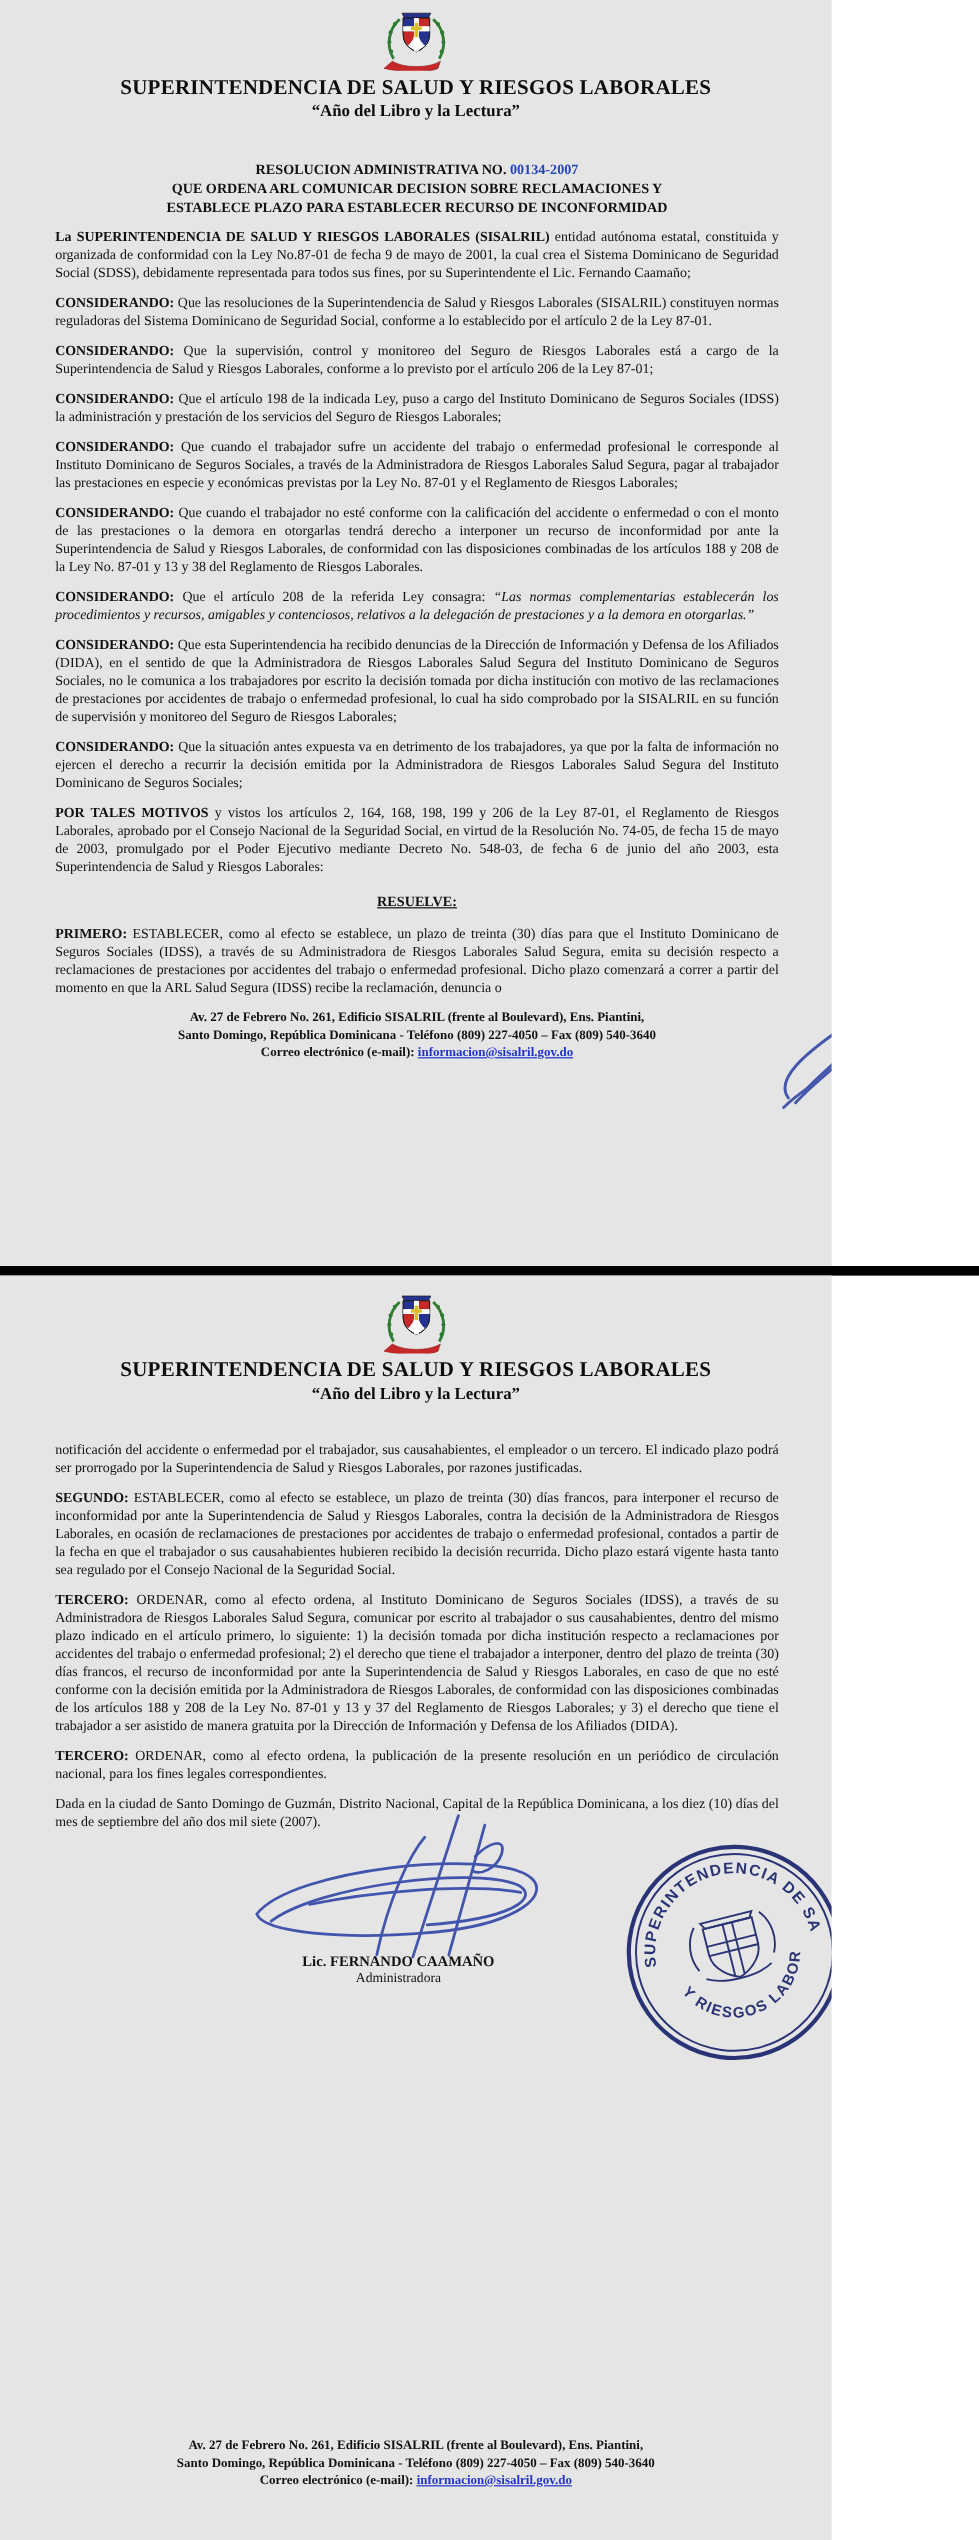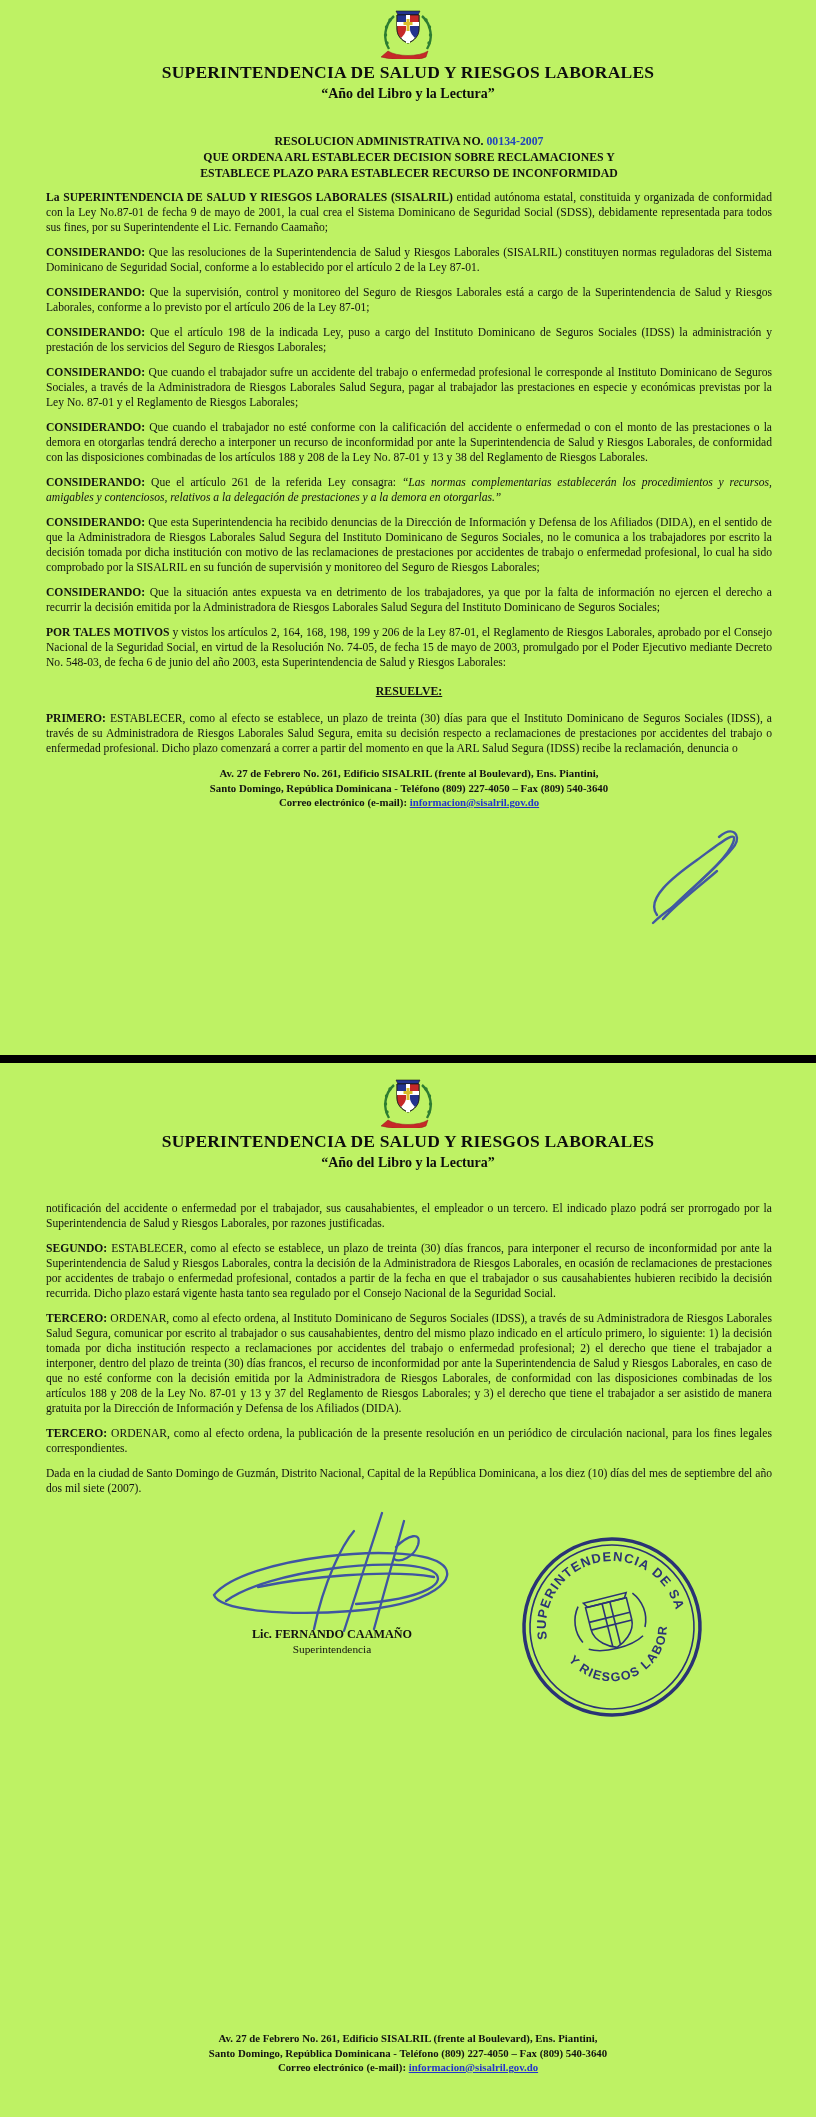--- a/index.html
+++ b/index.html
@@ -1,17 +1,17 @@
 <!DOCTYPE html>
 <html><head>
 <meta charset="utf-8">
 <style>
   html,body { margin:0; padding:0; background:#ffffff; }
   body { width:816px; font-family:"Liberation Serif","DejaVu Serif",serif; color:#111; }
-  .page { position:relative; width:816px; background:#bef264; overflow:hidden; }
+  .page { position:relative; width:693px; background:#e5e5e5; overflow:hidden; }
   .page-1 { height:1055px; }
   .page-2 { height:1054px; }
   .page-divider { width:816px; height:8px; background:#000; }
   .content { margin:0 44px 0 46px; }
   .doc-header { text-align:center; padding-top:7px; }
   .coat { display:block; margin:0 auto; }
   .org-title { font-size:17.5px; font-weight:bold; letter-spacing:.2px; margin-top:3px; color:#0d0d0d; }
   .org-motto { font-size:14px; font-weight:bold; margin-top:3px; color:#0d0d0d; }
   .res-heading { text-align:center; font-weight:bold; font-size:11.8px; line-height:16px; margin-top:31px; }
   .res-num { color:#2244bb; }
@@ -62,31 +62,31 @@
       <path d="M27.5,12 h3 v3 h3 v3 h-3 v6 h-3 v-6 h-3 v-3 h3 z" fill="#d4b106" opacity="0.85"></path>
       <path d="M9,44 C18,50 40,50 49,44 l-2,6 c-9,4 -27,4 -45,0 z" fill="#c62828" stroke="#8e1b1b" stroke-width="0.5"></path>
     </svg>
     <div class="org-title">SUPERINTENDENCIA DE SALUD Y RIESGOS LABORALES</div>
     <div class="org-motto">“Año del Libro y la Lectura”</div>
   </div>
 
   <div class="content">
     <div class="res-heading">
       <div><span>RESOLUCION ADMINISTRATIVA NO. </span><span class="res-num">00134-2007</span></div>
-      <div>QUE ORDENA ARL ESTABLECER DECISION SOBRE RECLAMACIONES Y</div>
+      <div>QUE ORDENA ARL COMUNICAR DECISION SOBRE RECLAMACIONES Y</div>
       <div>ESTABLECE PLAZO PARA ESTABLECER RECURSO DE INCONFORMIDAD</div>
     </div>
 
     <p class="para first-para"><span class="lead">La SUPERINTENDENCIA DE SALUD Y RIESGOS LABORALES (SISALRIL)</span><span> entidad autónoma estatal, constituida y organizada de conformidad con la Ley No.87-01 de fecha 9 de mayo de 2001, la cual crea el Sistema Dominicano de Seguridad Social (SDSS), debidamente representada para todos sus fines, por su Superintendente el Lic. Fernando Caamaño;</span></p>
     <p class="para"><span class="lead">CONSIDERANDO:</span><span> Que las resoluciones de la Superintendencia de Salud y Riesgos Laborales (SISALRIL) constituyen normas reguladoras del Sistema Dominicano de Seguridad Social, conforme a lo establecido por el artículo 2 de la Ley 87-01.</span></p>
     <p class="para"><span class="lead">CONSIDERANDO:</span><span> Que la supervisión, control y monitoreo del Seguro de Riesgos Laborales está a cargo de la Superintendencia de Salud y Riesgos Laborales, conforme a lo previsto por el artículo 206 de la Ley 87-01;</span></p>
     <p class="para"><span class="lead">CONSIDERANDO:</span><span> Que el artículo 198 de la indicada Ley, puso a cargo del  Instituto Dominicano  de  Seguros Sociales  (IDSS) la administración y prestación de los servicios del Seguro de Riesgos Laborales;</span></p>
     <p class="para"><span class="lead">CONSIDERANDO:</span><span> Que cuando el trabajador sufre un accidente del trabajo o enfermedad profesional le corresponde al Instituto Dominicano de Seguros Sociales, a través de la Administradora de Riesgos Laborales Salud Segura, pagar al trabajador las prestaciones en especie y económicas previstas por la Ley No. 87-01 y el Reglamento de Riesgos Laborales;</span></p>
     <p class="para"><span class="lead">CONSIDERANDO:</span><span> Que cuando el trabajador no esté conforme con la calificación del accidente o enfermedad o con el monto de las prestaciones o la demora en otorgarlas tendrá derecho a interponer un recurso de inconformidad por ante la Superintendencia de Salud y Riesgos Laborales, de conformidad con  las disposiciones combinadas de los artículos 188 y 208 de la Ley No. 87-01 y 13 y 38 del Reglamento de Riesgos Laborales.</span></p>
-    <p class="para"><span class="lead">CONSIDERANDO:</span><span> Que el artículo 261 de la referida Ley consagra: </span><span class="quote">“Las normas complementarias establecerán los procedimientos y recursos, amigables y contenciosos, relativos a la delegación de prestaciones y a la demora en otorgarlas.”</span></p>
+    <p class="para"><span class="lead">CONSIDERANDO:</span><span> Que el artículo 208 de la referida Ley consagra: </span><span class="quote">“Las normas complementarias establecerán los procedimientos y recursos, amigables y contenciosos, relativos a la delegación de prestaciones y a la demora en otorgarlas.”</span></p>
     <p class="para"><span class="lead">CONSIDERANDO:</span><span> Que esta Superintendencia ha recibido denuncias de la Dirección de Información y Defensa  de los Afiliados (DIDA), en el sentido de que la Administradora de Riesgos Laborales Salud Segura del Instituto Dominicano de Seguros Sociales, no le comunica a los trabajadores por escrito la decisión tomada por dicha institución con motivo de las reclamaciones de prestaciones por accidentes de trabajo o enfermedad profesional, lo cual ha sido comprobado por la SISALRIL en su función de supervisión y monitoreo del Seguro de Riesgos Laborales;</span></p>
     <p class="para"><span class="lead">CONSIDERANDO:</span><span> Que la situación antes expuesta va en detrimento de los trabajadores, ya que por la falta de información no ejercen el derecho a recurrir la decisión emitida por la Administradora de Riesgos Laborales Salud Segura del Instituto Dominicano de Seguros Sociales;</span></p>
     <p class="para"><span class="lead">POR TALES MOTIVOS</span><span> y vistos los artículos 2, 164, 168, 198, 199 y 206 de la Ley 87-01, el Reglamento de Riesgos Laborales, aprobado por el Consejo Nacional de la Seguridad Social, en virtud de la Resolución No. 74-05, de fecha 15 de mayo de 2003, promulgado por el Poder Ejecutivo mediante Decreto No. 548-03, de fecha 6 de junio del año 2003, esta Superintendencia de Salud y Riesgos Laborales:</span></p>
 
     <div class="resuelve">RESUELVE:</div>
 
     <p class="para"><span class="lead">PRIMERO:</span><span> ESTABLECER, como al efecto se establece, un plazo de treinta (30) días para que el Instituto Dominicano de Seguros Sociales (IDSS), a través de su Administradora de Riesgos Laborales Salud Segura, emita su decisión respecto a reclamaciones de prestaciones por accidentes del trabajo o enfermedad profesional. Dicho plazo comenzará a correr a  partir del momento en que la ARL Salud Segura (IDSS) recibe la reclamación, denuncia o</span></p>
 
     <div class="doc-footer">
       <div>Av.  27 de Febrero No. 261, Edificio SISALRIL  (frente al Boulevard),  Ens.  Piantini,</div>
@@ -155,21 +155,21 @@
       <path d="M18,84 C48,46 210,30 244,52 C266,66 238,94 156,100 C92,105 24,100 18,84 Z"></path>
       <path d="M30,90 C70,60 200,44 236,60 C254,70 232,88 160,93"></path>
       <path d="M62,76 C110,66 190,58 238,66"></path>
       <path d="M148,120 L186,2"></path>
       <path d="M178,118 L208,10"></path>
       <path d="M118,118 C128,70 146,34 158,20"></path>
       <path d="M200,36 C212,24 226,20 222,34 C218,46 204,52 198,48"></path>
     </g>
   </svg>
   <div class="abs sign-name" style="left:212px; top:564px;">Lic.  FERNANDO CAAMAÑO</div>
-  <div class="abs sign-title" style="left:212px; top:578px;">Superintendencia</div>
+  <div class="abs sign-title" style="left:212px; top:578px;">Administradora</div>
 
   <svg class="abs" style="left:520px; top:472px; transform:rotate(-14deg);" width="184" height="184" viewBox="0 0 184 184">
     <defs>
       <path id="arcTop" d="M 92,92 m -66,0 a 66,66 0 1 1 132,0"></path>
       <path id="arcBottom" d="M 92,92 m -53,14 a 55,55 0 0 0 106,0"></path>
     </defs>
     <g stroke="#2a3375" fill="none">
       <circle cx="92" cy="92" r="88" stroke-width="3.5"></circle>
       <circle cx="92" cy="92" r="82" stroke-width="1.6"></circle>
       <g stroke-width="1.6">

